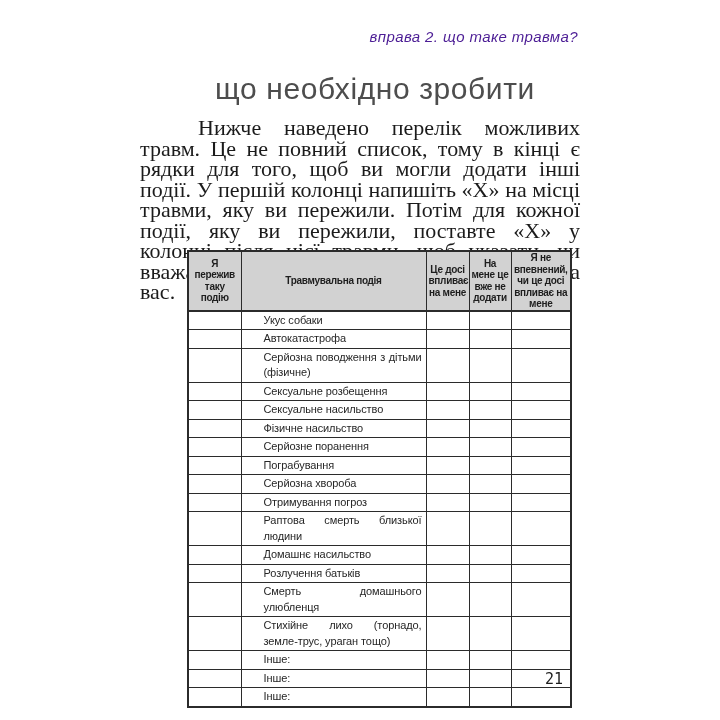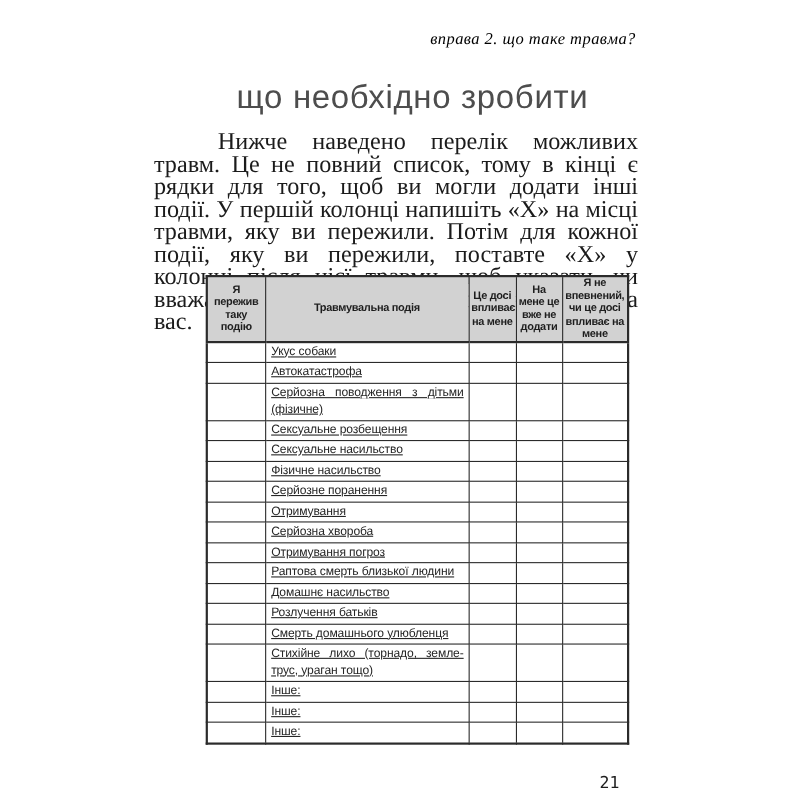--- a/index.html
+++ b/index.html
@@ -9,25 +9,25 @@
     background: #ffffff;
     font-family: "Liberation Sans", sans-serif;
     color: #1f1f1f;
     overflow: hidden;
   }
 
   .running-header {
     position: absolute;
     top: 28px;
     right: 142px;
-    font-family: Liberation Serif, serif;
+    font-family: Liberation Sans, sans-serif;
     font-style: italic;
     font-size: 15px;
     letter-spacing: 0.4px;
-    color: #000000;
+    color: #4c1d95;
   }
 
   .page-title {
     position: absolute;
     top: 72px;
     left: 140px;
     width: 470px;
     text-align: center;
     font-family: "Liberation Sans", sans-serif;
     font-size: 30px;
@@ -79,32 +79,30 @@
     height: 16px;
     font-size: 11px;
     line-height: 15.5px;
     letter-spacing: -0.1px;
     vertical-align: middle;
     color: #262626;
     padding: 0 3px;
   }
   .trauma-table tbody td.event {
     text-align: justify;
-    padding: 1px 4px 1px 5px;
-    text-decoration: underline;
+    padding: 1px 4px 1px 22px;
   }
 
   .page-number {
     position: absolute;
     top: 670px;
     left: 545px;
     font-family: "DejaVu Sans Mono", monospace;
     font-size: 15px;
     color: #1e1e1e;
-    margin-top: 32px;
   }
 </style>
 </head>
 <body>
 
 <div class="running-header">вправа 2. що таке травма?</div>
 
 <h1 class="page-title">що необхідно зробити</h1>
 
 <p class="intro">Нижче наведено перелік можливих травм. Це не повний список, тому в кінці є рядки для того, щоб ви могли додати інші події. У першій колонці напишіть «Х» на місці травми, яку ви пережили. Потім для кожної події, яку ви пережили, поставте «Х» у колонці після цієї травми, щоб указати, чи вважаєте ви, що вона досі може впливати на вас.</p>
@@ -171,21 +169,21 @@
       </tr>
       <tr>
         <td></td>
         <td class="event">Серйозне поранення</td>
         <td></td>
         <td></td>
         <td></td>
       </tr>
       <tr>
         <td></td>
-        <td class="event">Отримування</td>
+        <td class="event">Пограбування</td>
         <td></td>
         <td></td>
         <td></td>
       </tr>
       <tr>
         <td></td>
         <td class="event">Серйозна хвороба</td>
         <td></td>
         <td></td>
         <td></td>

